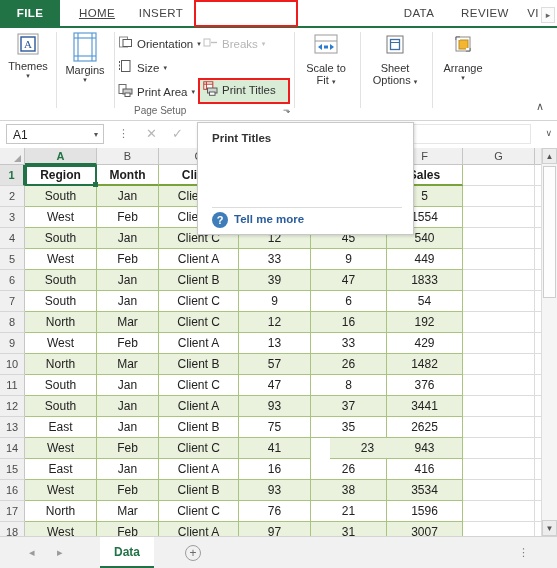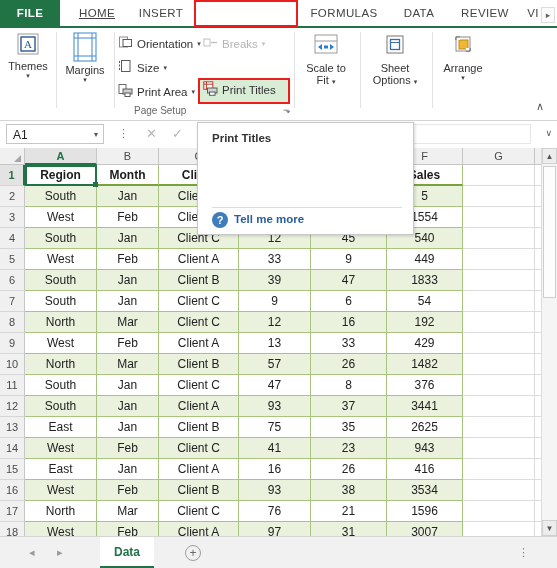--- a/index.html
+++ b/index.html
@@ -108,21 +108,20 @@
 </head>
 <body>
 
 <div id="app">
 
   <div class="tabbar">
     <div class="underline"></div>
     <div class="tab file" style="left:0;width:60px;">FILE</div>
     <div class="tab" style="left:66px;width:62px;text-decoration:underline;">HOME</div>
     <div class="tab" style="left:131px;width:60px;">INSERT</div>
-    <div class="tab" style="left:302px;width:84px;">FORMULAS</div>
     <div class="tab" style="left:392px;width:54px;">DATA</div>
     <div class="tab" style="left:452px;width:66px;">REVIEW</div>
     <div class="tab" style="left:522px;width:22px;">VI</div>
     <div class="tab-arrow">▸</div>
     <div class="tab-highlight" style="left:194px;top:0;width:104px;height:27px;"></div>
   </div>
 
   <div class="ribbon">
 
     <div class="bigbtn" style="left:3px;top:4px;width:50px;">
@@ -432,21 +431,21 @@
         <div class="cell tb ctr" style="left: 159px; width: 80px; top: 269px;">Client B</div>
         <div class="cell tb ctr" style="left: 239px; width: 72px; top: 269px;">75</div>
         <div class="cell tb ctr" style="left: 311px; width: 76px; top: 269px;">35</div>
         <div class="cell tb ctr" style="left: 387px; width: 76px; top: 269px;">2625</div>
         <div class="cell" style="left: 463px; width: 72px; top: 269px;"></div>
         <div class="cell" style="left: 535px; width: 30px; top: 269px;"></div>
         <div class="cell tb banded ctr" style="left: 25px; width: 72px; top: 290px;">West</div>
         <div class="cell tb banded ctr" style="left: 97px; width: 62px; top: 290px;">Feb</div>
         <div class="cell tb banded ctr" style="left: 159px; width: 80px; top: 290px;">Client C</div>
         <div class="cell tb banded ctr" style="left: 239px; width: 72px; top: 290px;">41</div>
-        <div class="cell tb banded ctr" style="left: 311px; width: 76px; top: 290px;">23</div>
+        <div class="cell tb banded ctr" style="left: 330px; width: 76px; top: 290px;">23</div>
         <div class="cell tb banded ctr" style="left: 387px; width: 76px; top: 290px;">943</div>
         <div class="cell" style="left: 463px; width: 72px; top: 290px;"></div>
         <div class="cell" style="left: 535px; width: 30px; top: 290px;"></div>
         <div class="cell tb ctr" style="left: 25px; width: 72px; top: 311px;">East</div>
         <div class="cell tb ctr" style="left: 97px; width: 62px; top: 311px;">Jan</div>
         <div class="cell tb ctr" style="left: 159px; width: 80px; top: 311px;">Client A</div>
         <div class="cell tb ctr" style="left: 239px; width: 72px; top: 311px;">16</div>
         <div class="cell tb ctr" style="left: 311px; width: 76px; top: 311px;">26</div>
         <div class="cell tb ctr" style="left: 387px; width: 76px; top: 311px;">416</div>
         <div class="cell" style="left: 463px; width: 72px; top: 311px;"></div>

